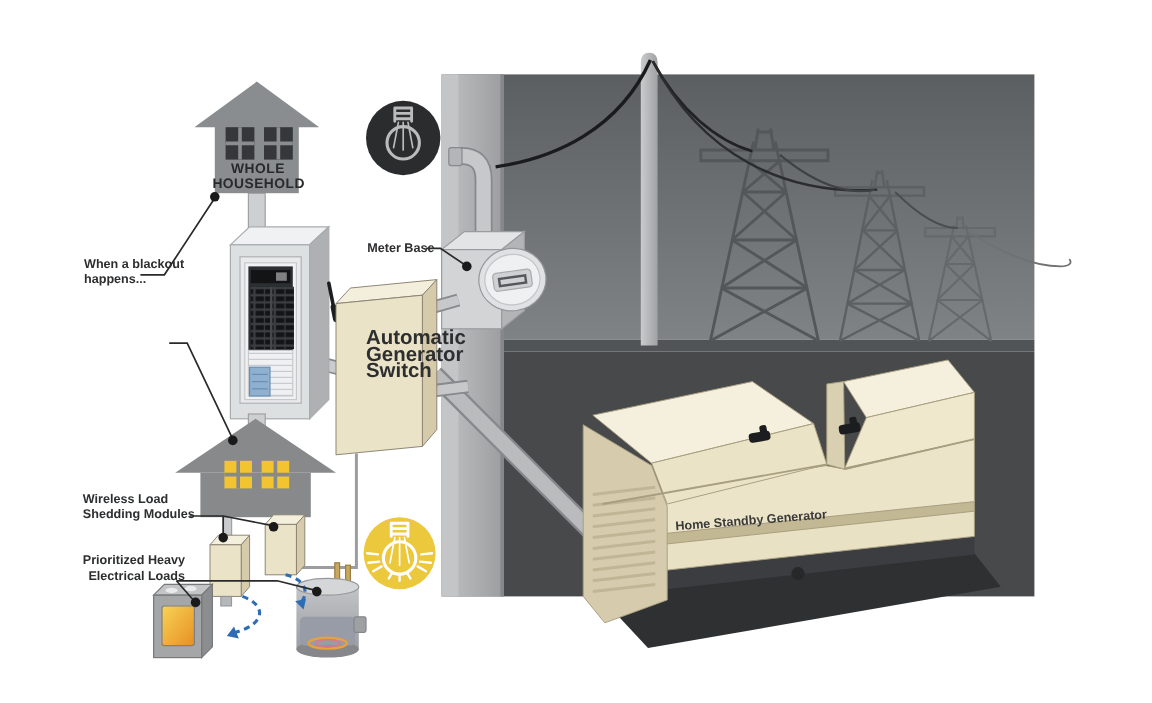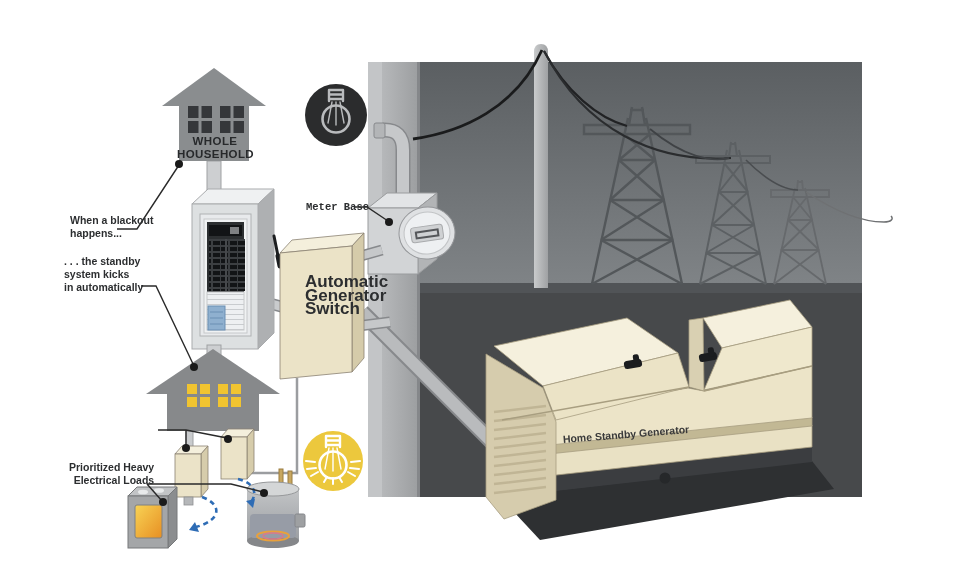--- a/index.html
+++ b/index.html
@@ -5,21 +5,21 @@
   html,body{margin:0;padding:0;background:#fff;}
   .stage{position:relative;width:960px;height:560px;background:#ffffff;overflow:hidden;
          font-family:"Liberation Sans",sans-serif;}
   .stage svg{position:absolute;left:0;top:0;}
   .ml{position:absolute;white-space:pre-line;font-weight:bold;color:#2c2e30;
       font-size:10.5px;line-height:13px;}
   .lbl-household{left:177px;top:135px;width:76px;text-align:center;font-size:11.5px;
       letter-spacing:.4px;color:#27292b;line-height:12.5px;}
   .lbl-blackout{left:70px;top:214px;}
   .lbl-standby{left:64px;top:255px;}
-  .lbl-meter{left:306px;top:201px;font-family:Liberation Mono, monospace;}
+  .lbl-meter{left:306px;top:201px;}
   .lbl-ags{left:305px;top:275px;font-size:17px;line-height:13.5px;}
   .lbl-gen{left:548px;top:428px;width:156px;text-align:center;transform:rotate(-4.5deg);
       transform-origin:center;color:#3a3a3a;}
   .lbl-wireless{left:69px;top:410px;}
   .lbl-loads{left:69px;top:461px;text-align:right;}
 </style>
 </head>
 <body>
 
 <div class="stage">
@@ -287,23 +287,22 @@
     <circle cx="228" cy="439" r="4"></circle>
         <circle cx="163" cy="502" r="4"></circle>
     <circle cx="264" cy="493" r="4"></circle>
   </g>
 </svg>
 
   <div class="ml lbl-household">WHOLE
 HOUSEHOLD</div>
   <div class="ml lbl-blackout">When a blackout
 happens...</div>
-  <div class="ml lbl-standby">. . . the standby
-system kicks
-in automatically</div>
   <div class="ml lbl-meter">Meter Base</div>
   <div class="ml lbl-ags">Automatic
 Generator
 Switch</div>
   <div class="ml lbl-gen">Home Standby Generator</div>
+  <div class="ml lbl-wireless">Wireless Load
+Shedding Modules</div>
   <div class="ml lbl-loads">Prioritized Heavy
 Electrical Loads</div>
 </div>
 
 </body></html>

